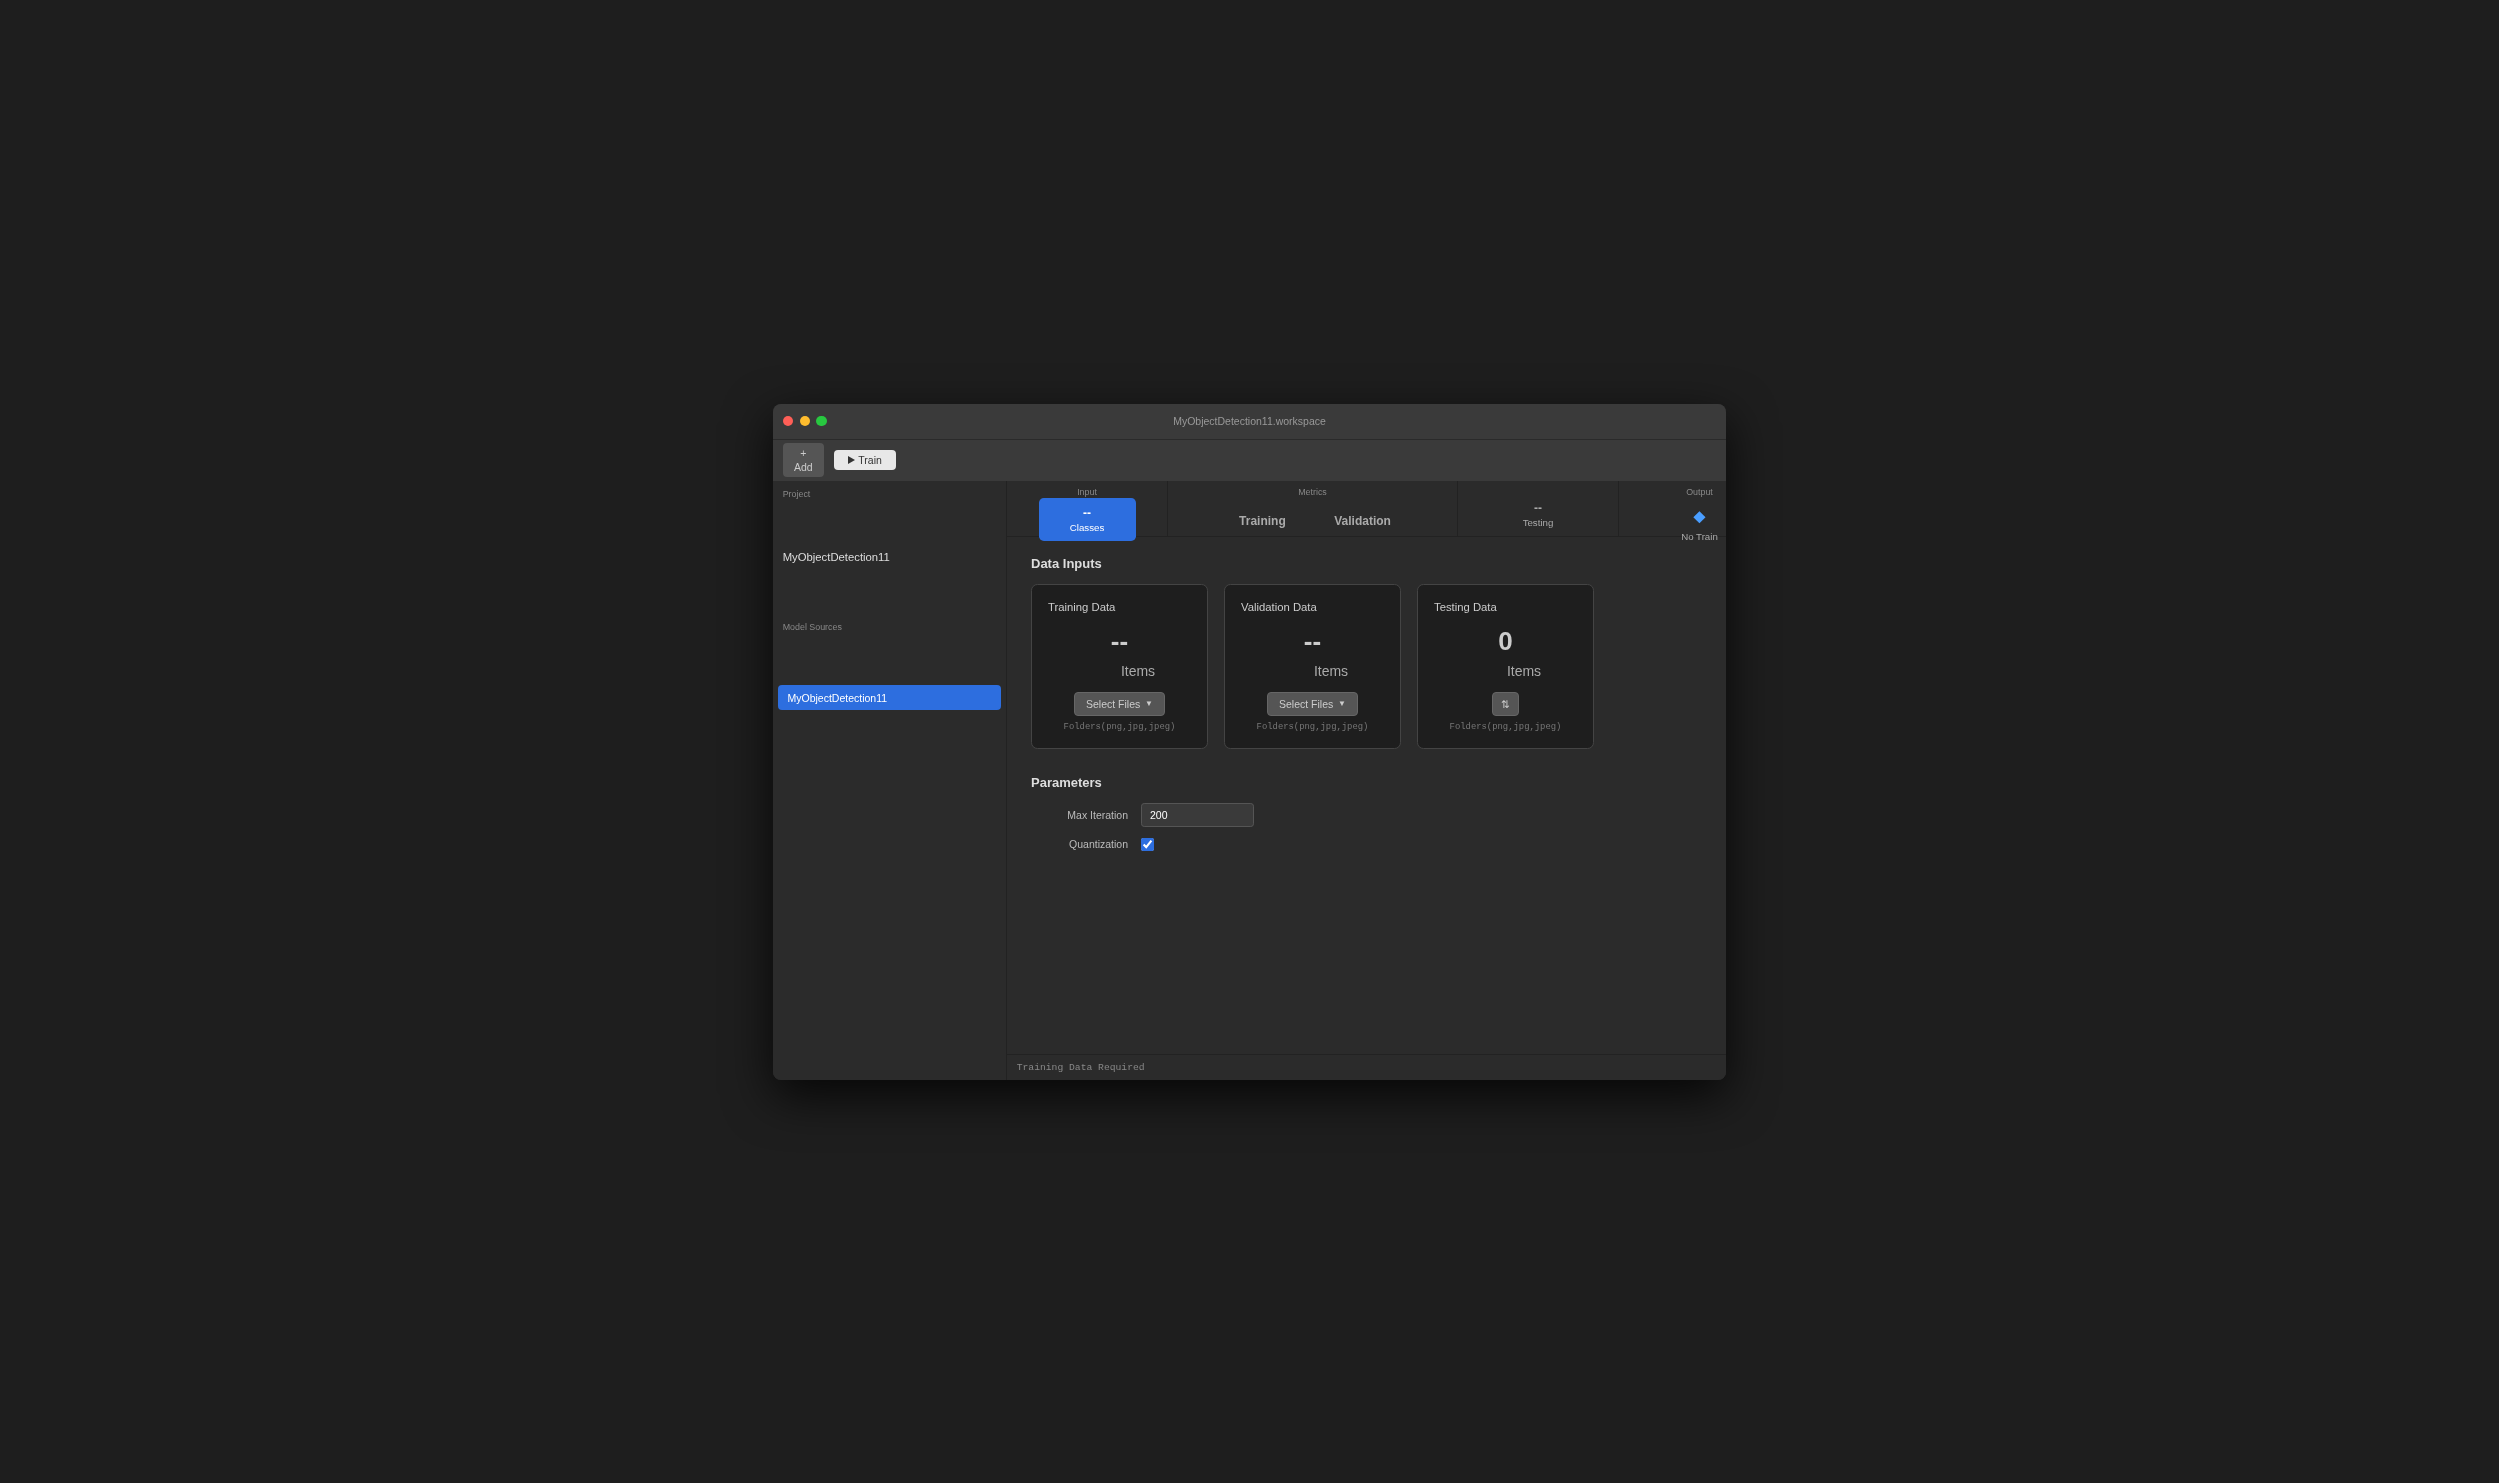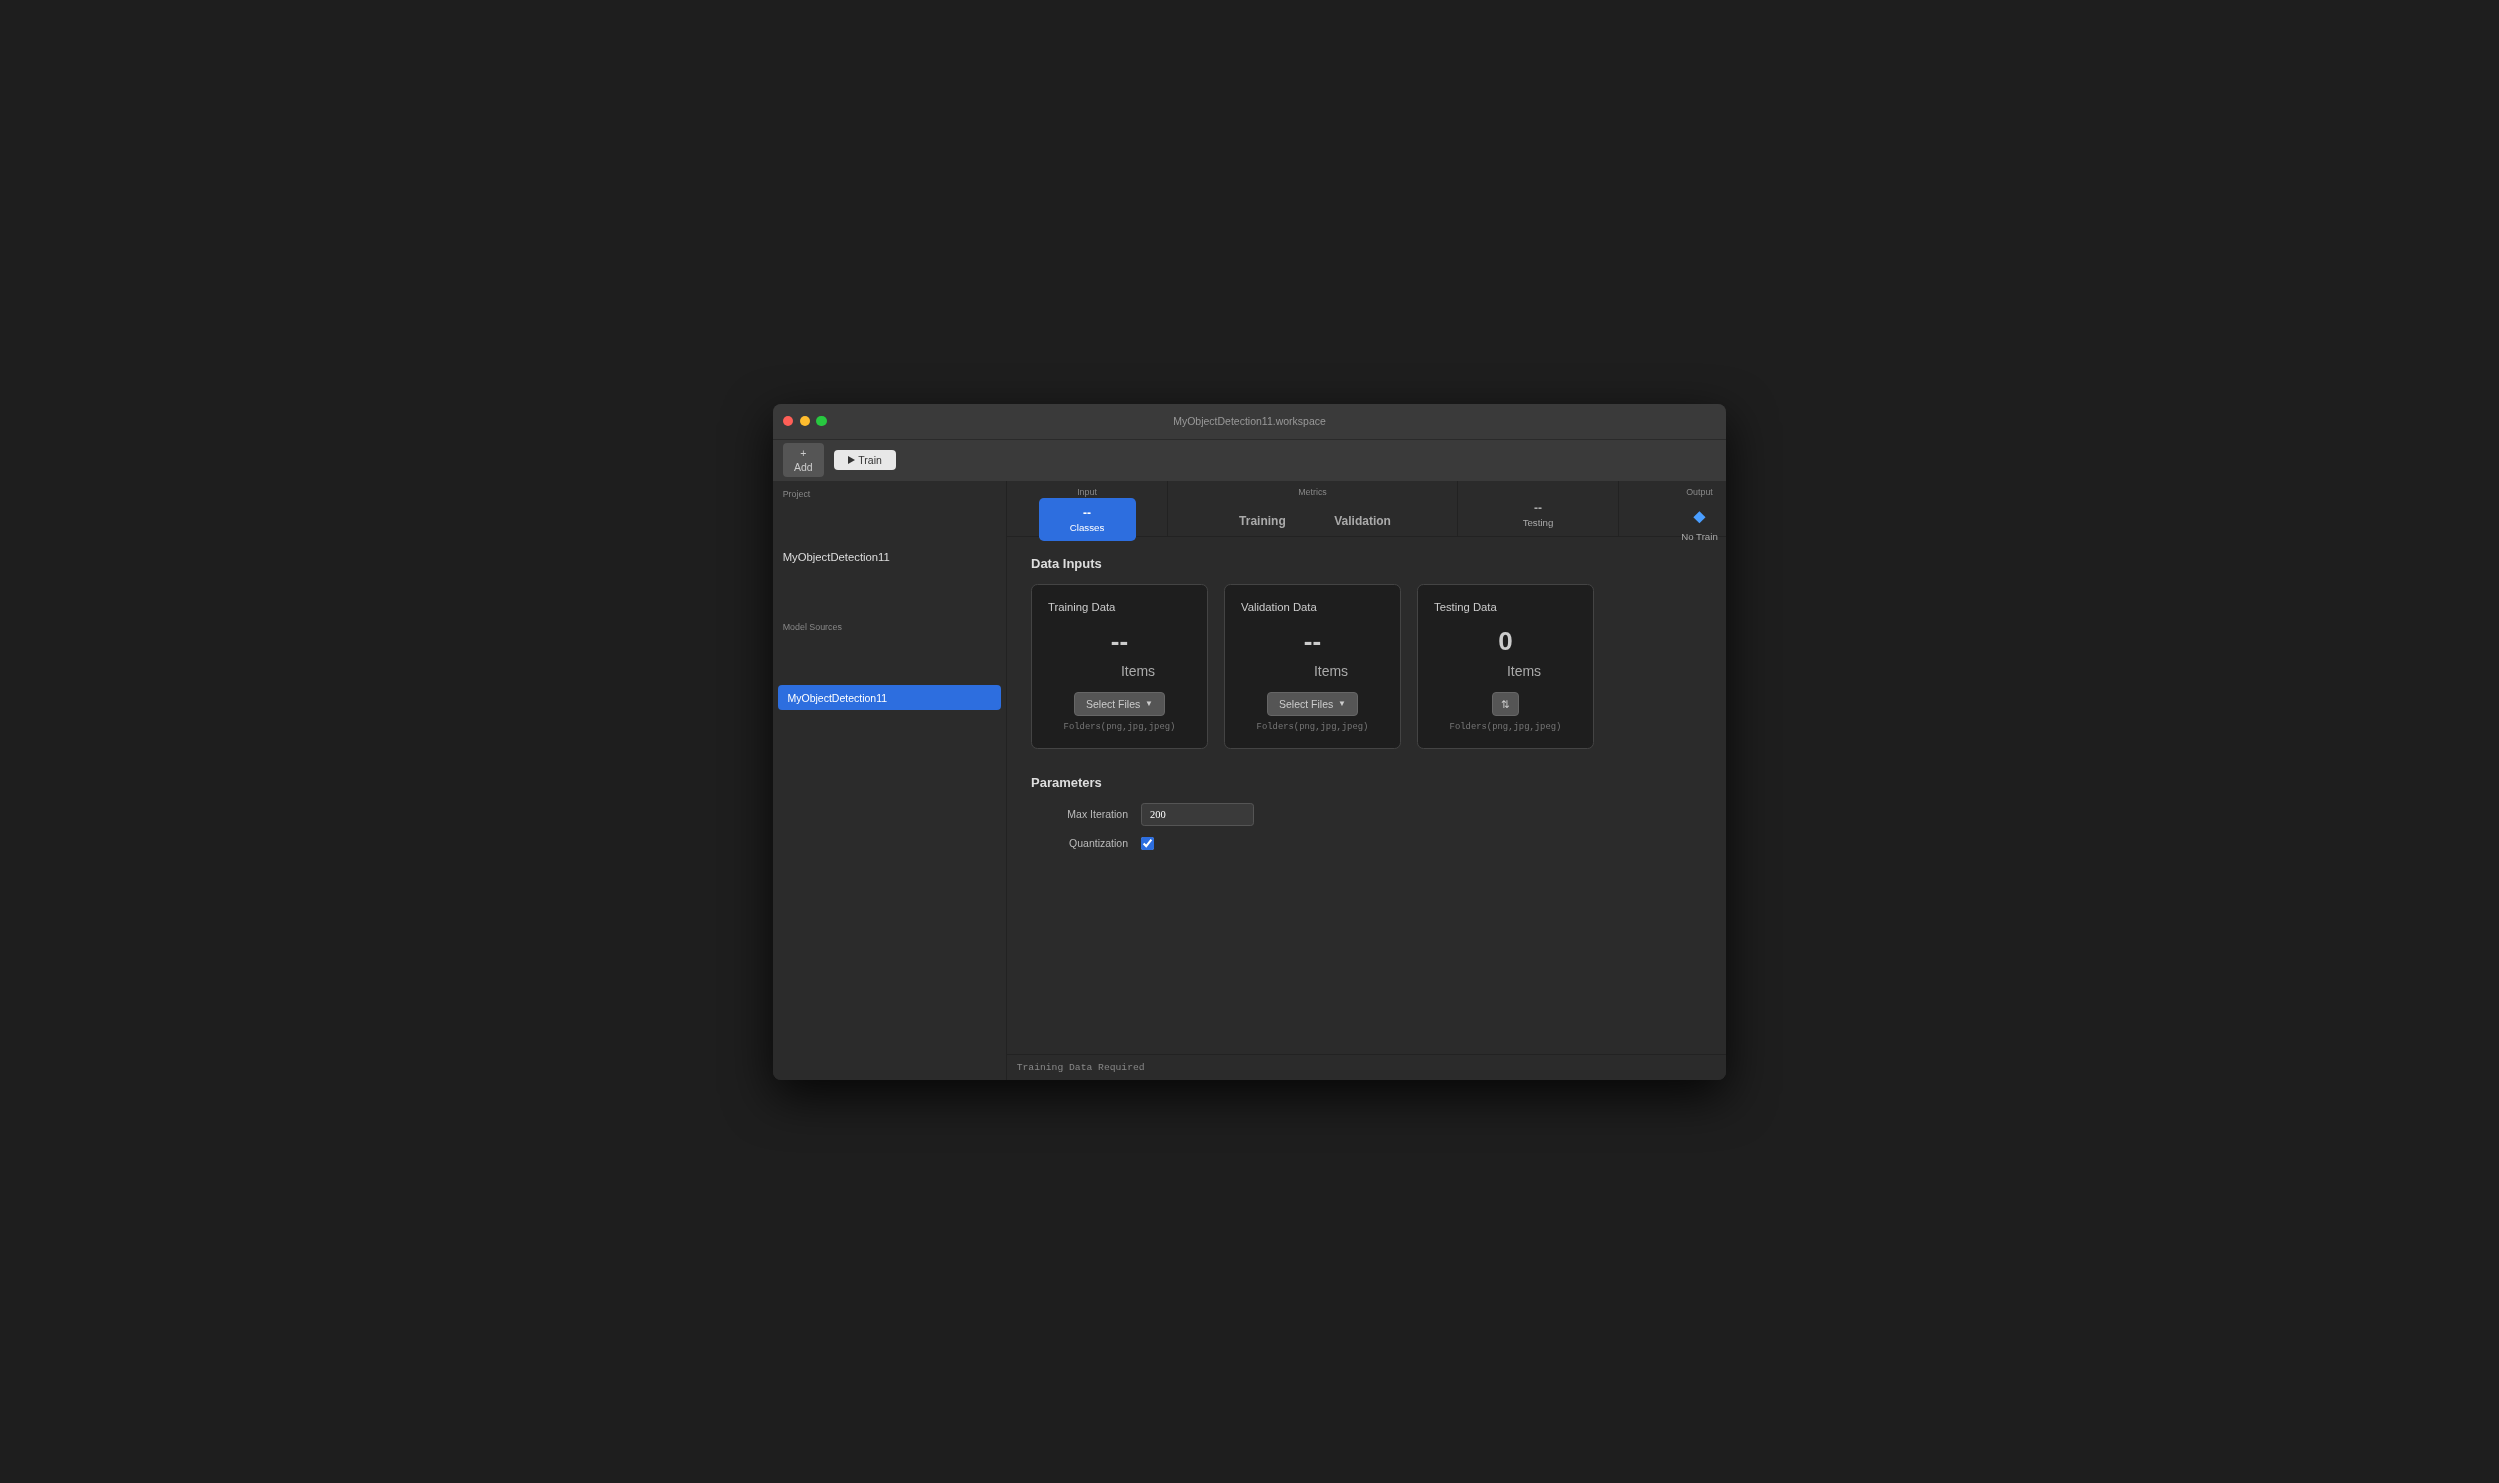--- a/index.html
+++ b/index.html
@@ -312,21 +312,20 @@
       text-align: right;
     }
     .param-input {
       background: #3a3a3a;
       border: 0.8px solid #555;
       color: #fff;
       padding: 4.8px 8px;
       border-radius: 3.2px;
       font-size: 10.5px;
       width: 113px;
-      font-family: Liberation Serif, serif;
     }
     .param-checkbox {
       width: 13px;
       height: 13px;
       accent-color: #2d6edf;
       cursor: pointer;
     }
     
     .statusbar {
       background: #2b2b2b;

